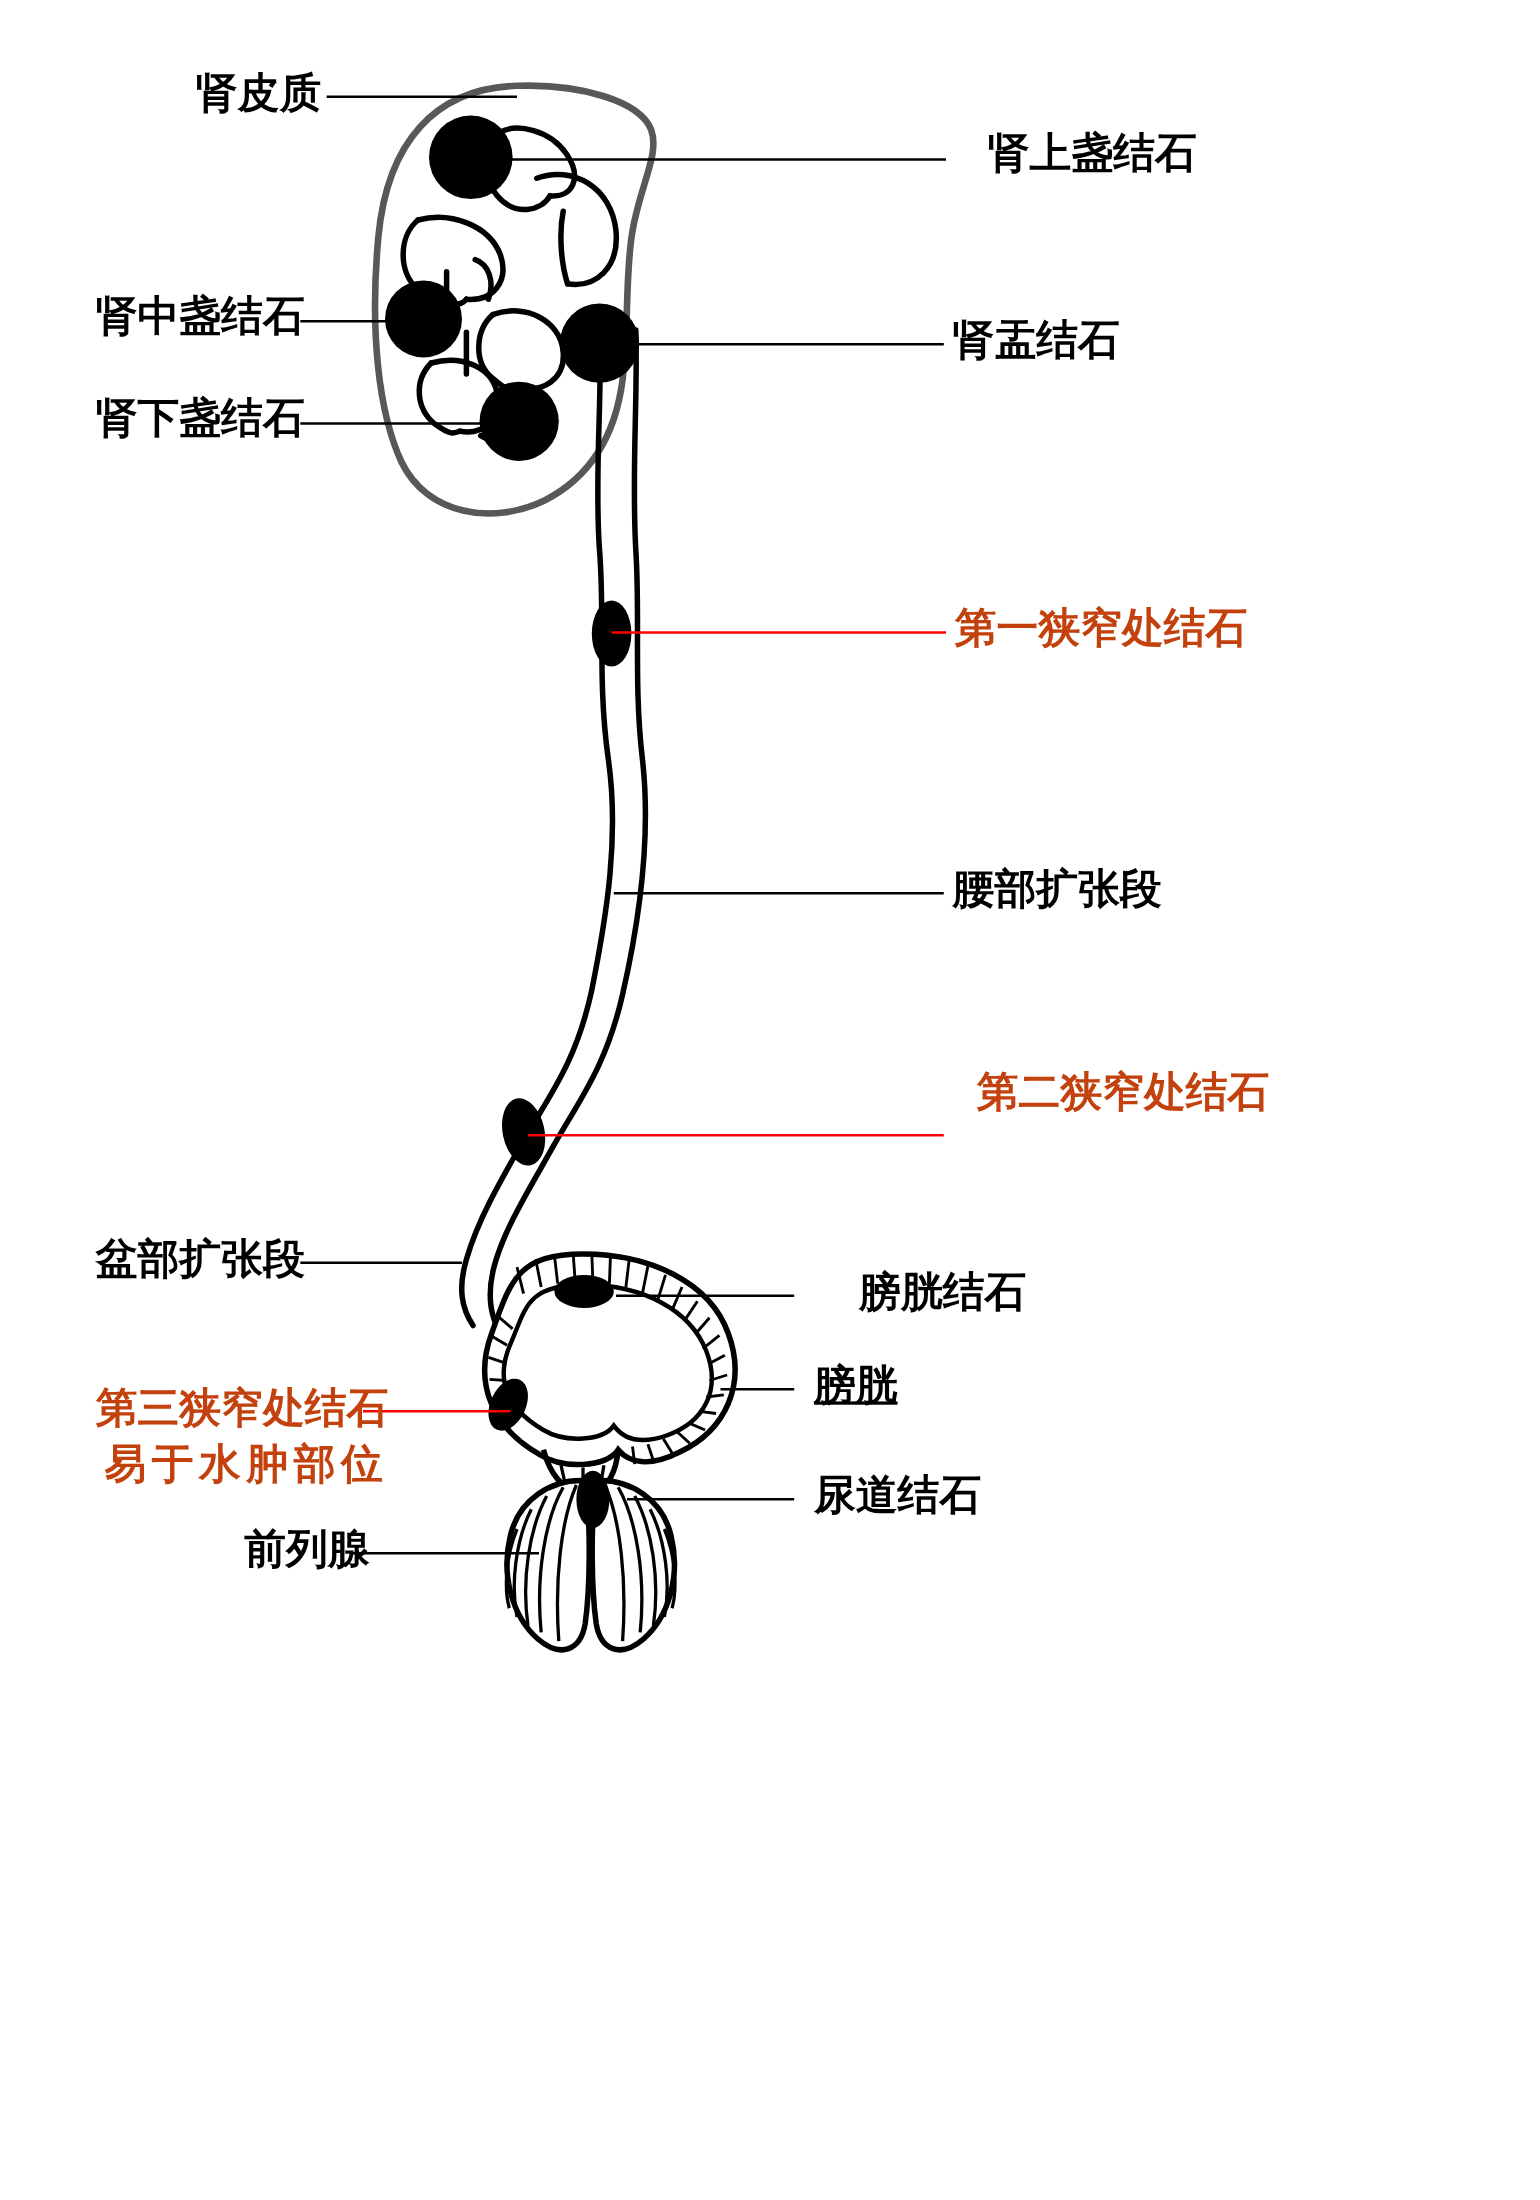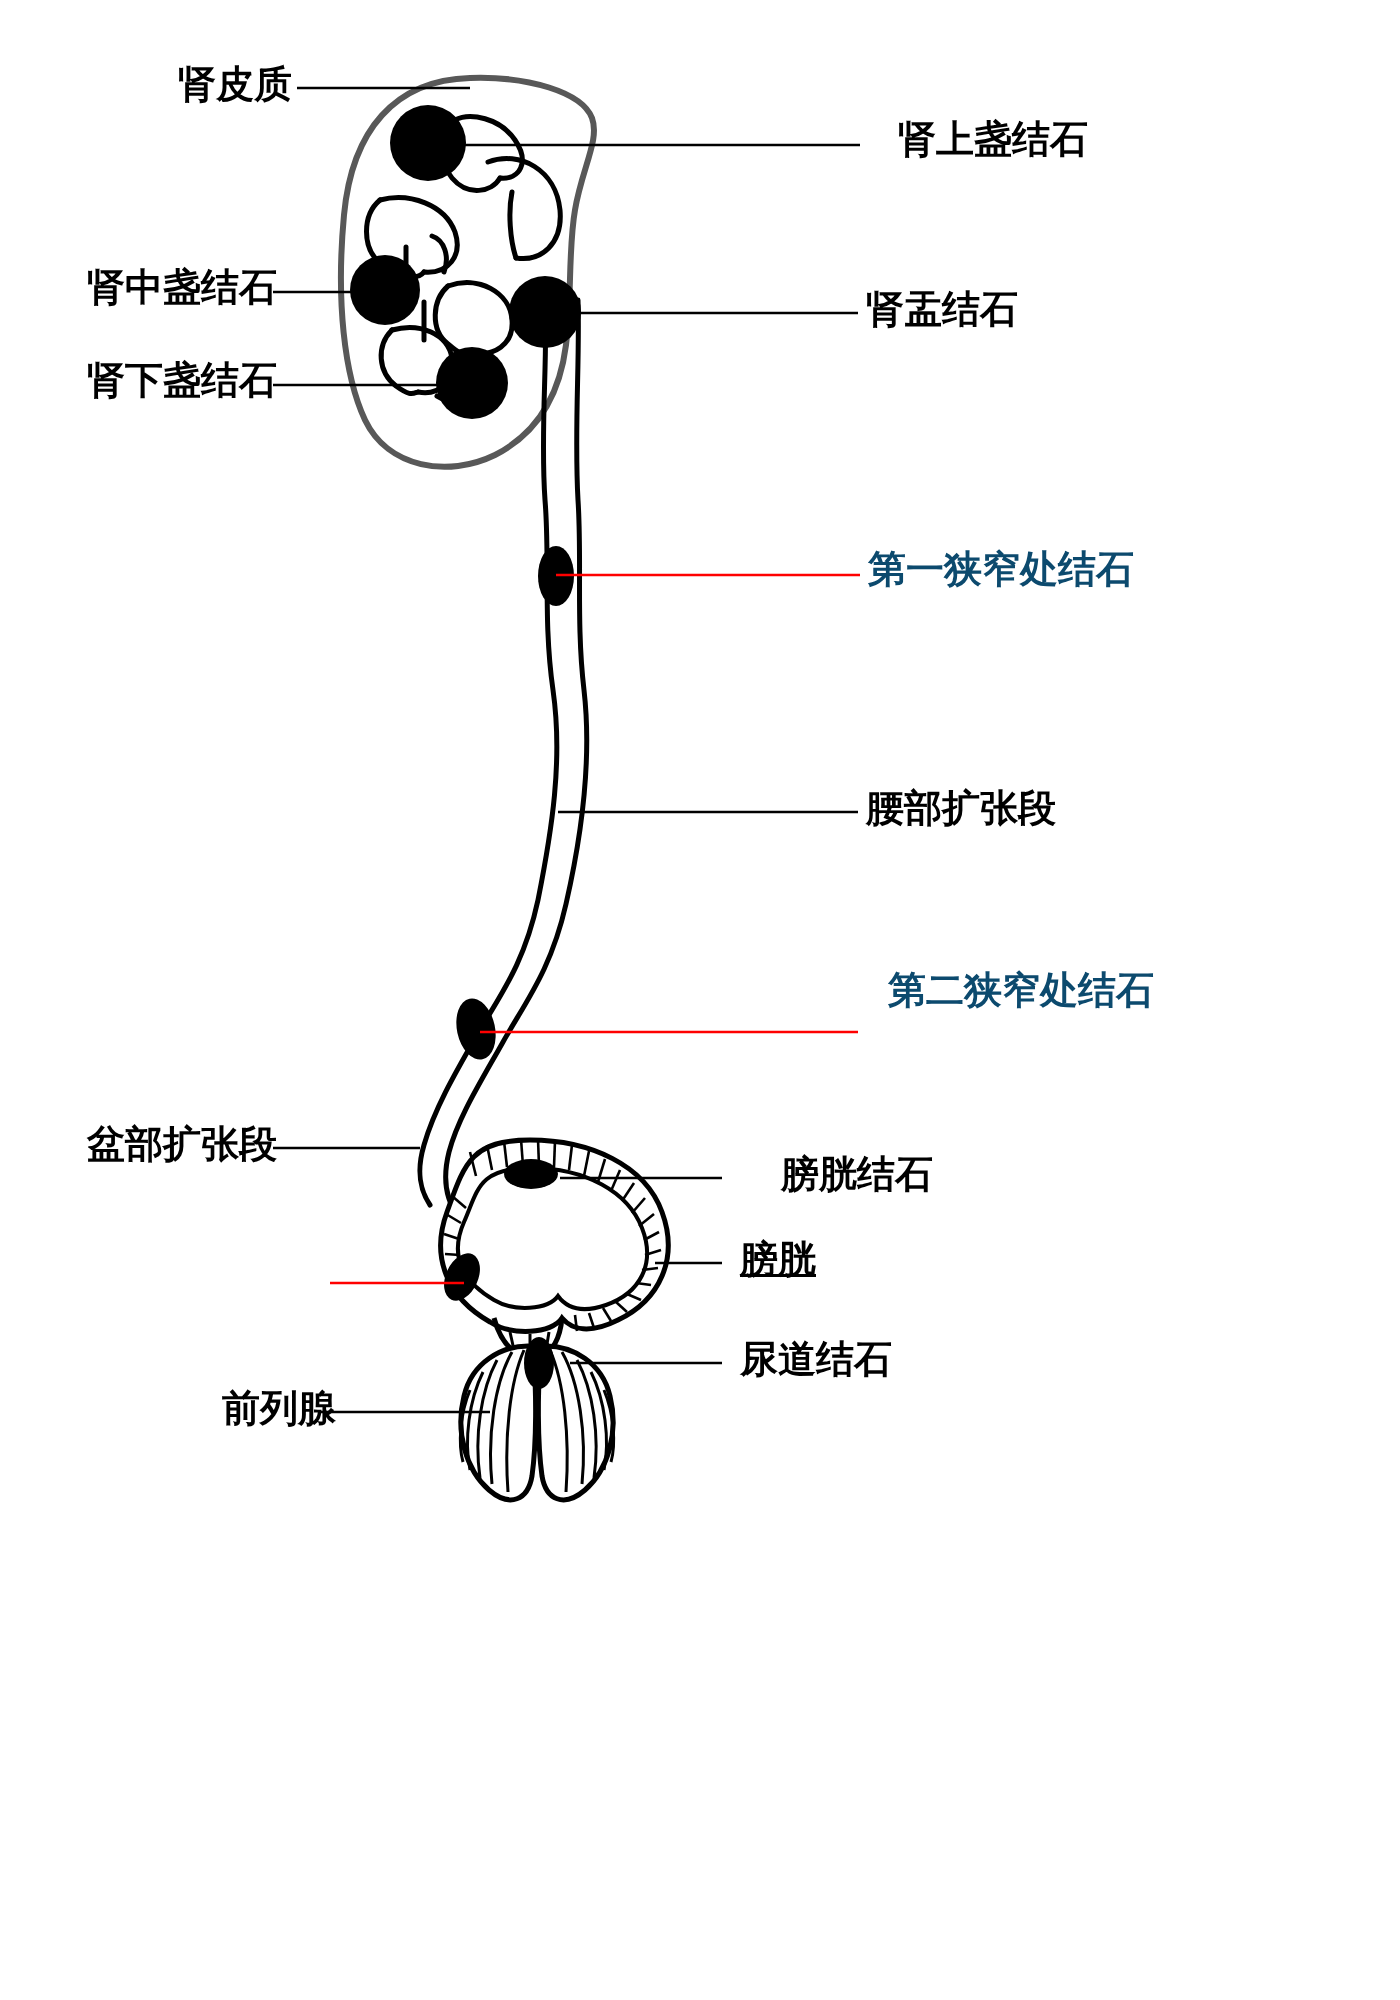--- a/index.html
+++ b/index.html
@@ -27,21 +27,21 @@
   .lbl {
     position: absolute;
     font-family: "DejaVu Sans", "Liberation Sans", sans-serif;
     font-weight: bold;
     font-size: 38px;
     line-height: 1.15;
     white-space: nowrap;
     color: #000000;
     letter-spacing: 0px;
   }
-  .lbl.red { color: #0c4a6e; font-family: Liberation Mono, monospace; }
+  .lbl.red { color: #c2410c; }
   .lbl.r   { text-align: left; }
   .lbl.l   { text-align: right; }
   .lbl.two-line { line-height: 1.35; }
   .lbl .ln2 { display: block; letter-spacing: 5px; }
 </style>
 </head>
 <body>
 
 <div id="canvas">
 
@@ -257,20 +257,24 @@
   </div>
 
   <div class="lbl r" style="left:740px; top:1153px;margin-left:41px;">
     <span>膀胱结石</span>
   </div>
 
   <div class="lbl r" style="left:740px; top:1238px;text-decoration:underline;">
     <span>膀胱</span>
   </div>
 
+  <div class="lbl l red two-line" style="left:87px; top:1255px;">
+    <span>第三狭窄处结石</span>
+    <span class="ln2">易于水肿部位</span>
+  </div>
 
   <div class="lbl r" style="left:740px; top:1338px;">
     <span>尿道结石</span>
   </div>
 
   <div class="lbl l" style="left:222px; top:1387px;">
     <span>前列腺</span>
   </div>
 
 </div>

